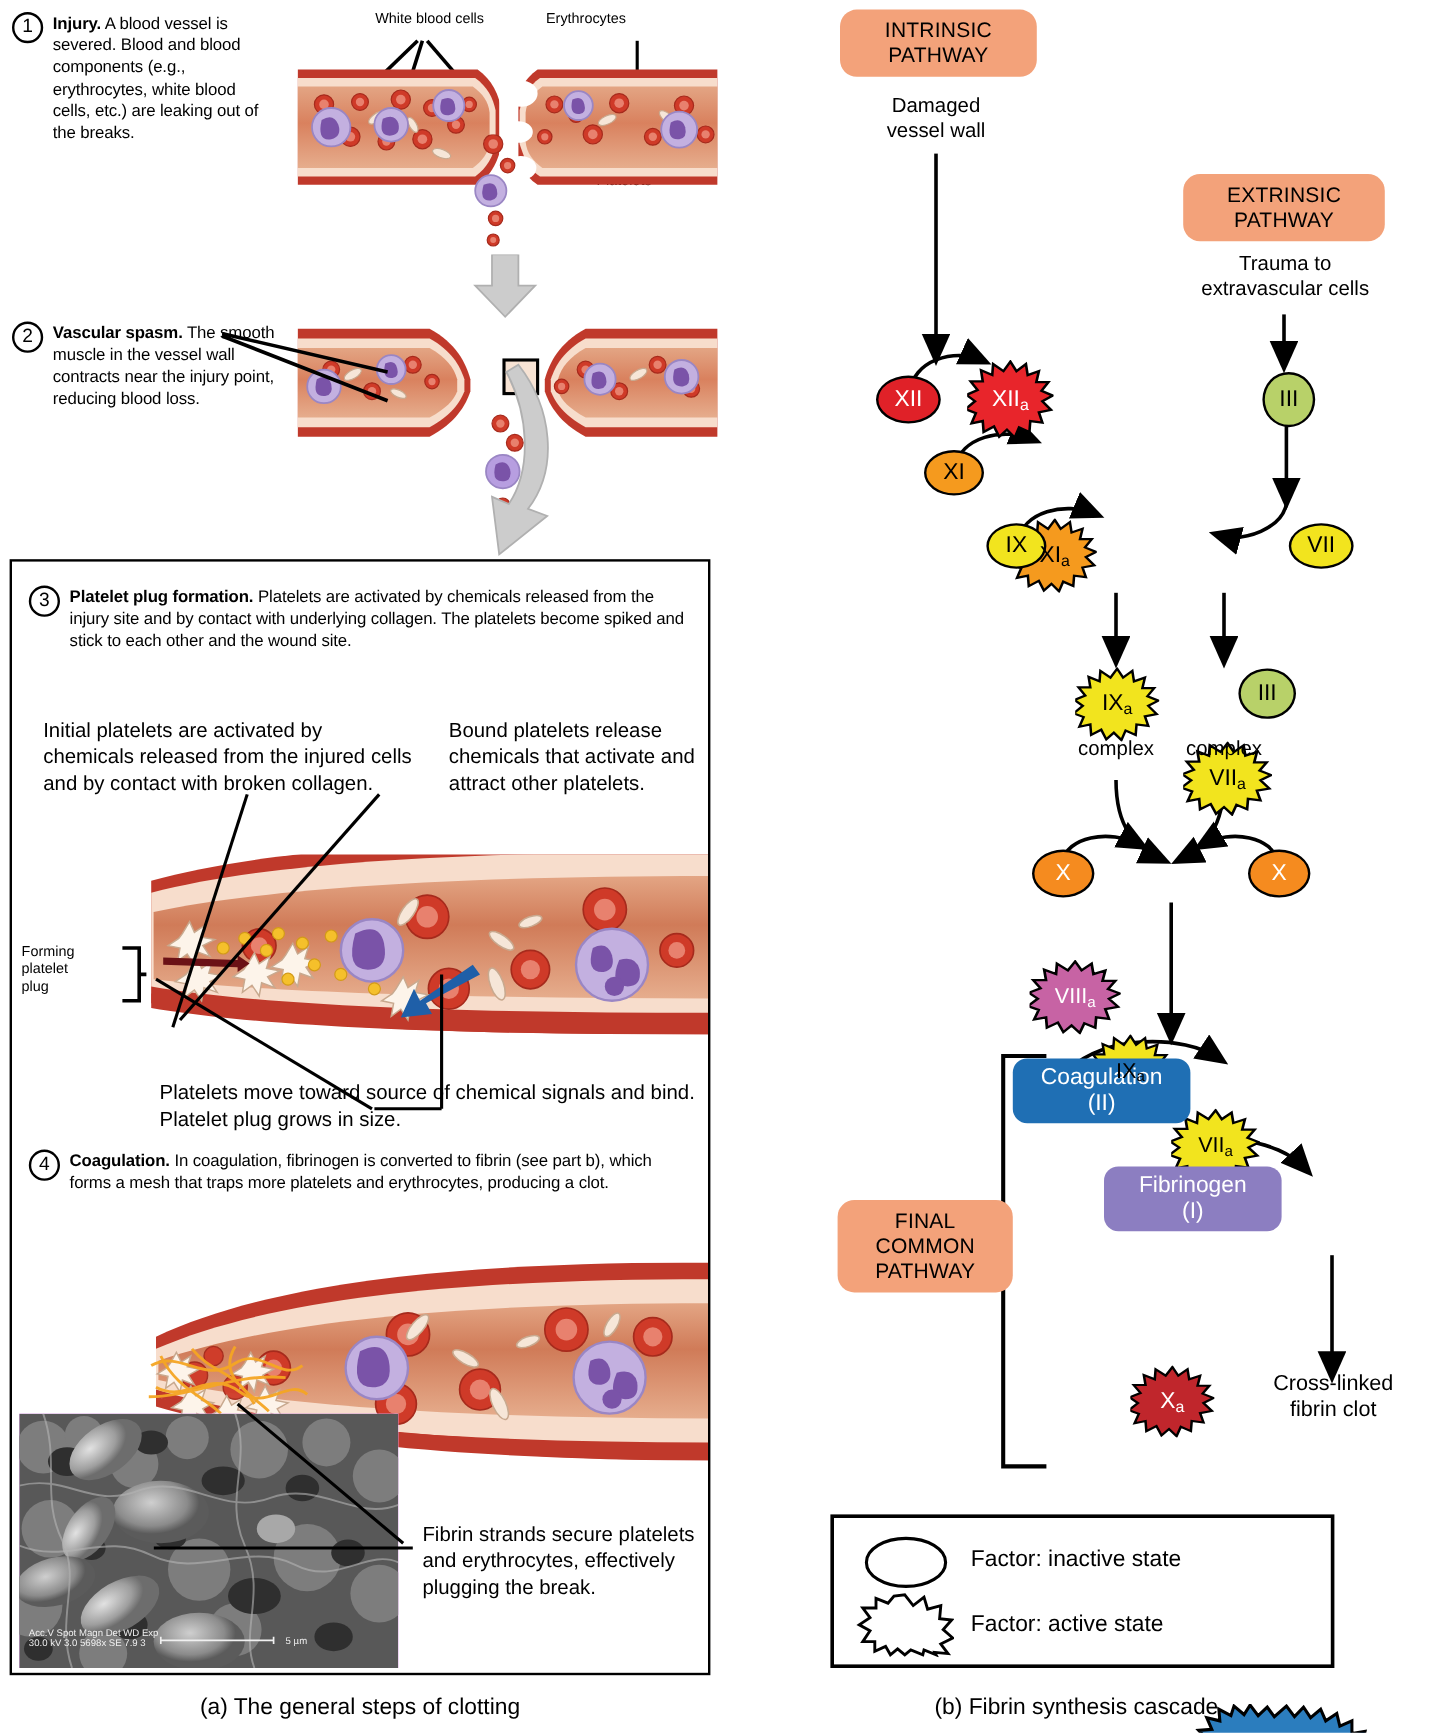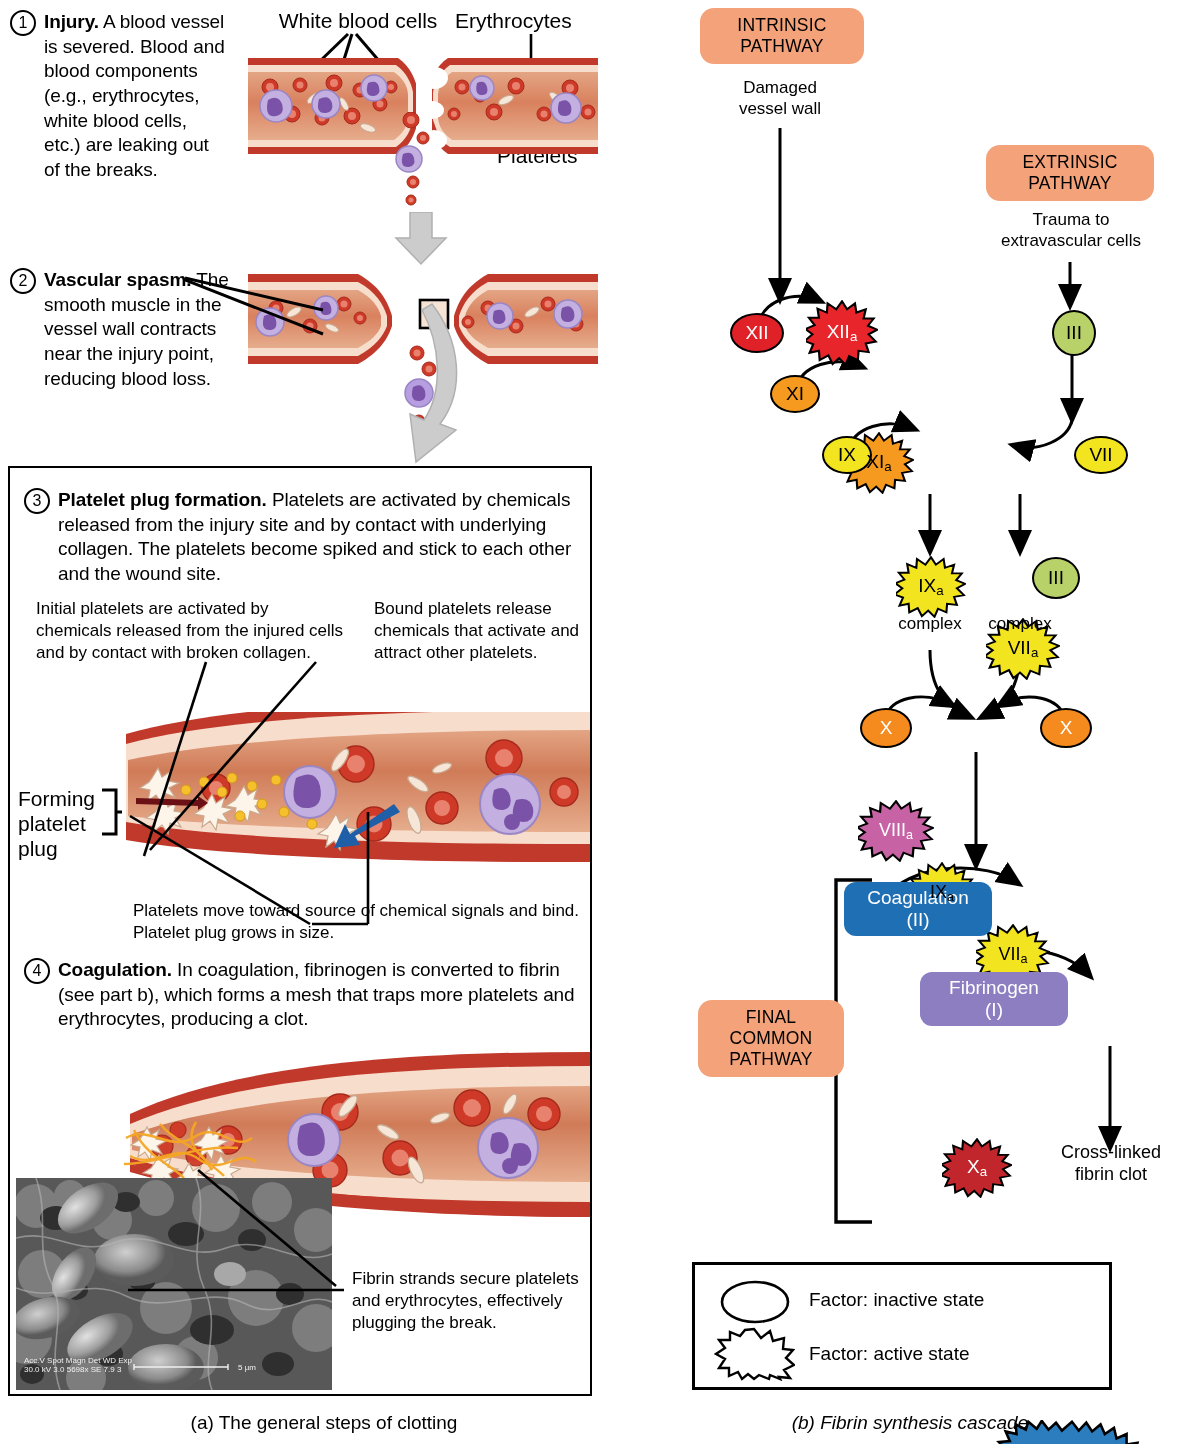--- a/index.html
+++ b/index.html
@@ -20,28 +20,28 @@
   #panel-a { left: 0; top: 0; width: 620px; height: 1444px; }
   #panel-b { left: 620px; top: 0; width: 580px; height: 1444px; }
 
   .step-num {
     width: 26px; height: 26px; border: 2.2px solid #000; border-radius: 50%;
     display: flex; align-items: center; justify-content: center;
     font-size: 16px; line-height: 1; flex: 0 0 auto;
   }
   .step-row { display: flex; gap: 8px; }
   .step-text {
-    font-size: 19px; line-height: 1.30; letter-spacing: -0.1px;
+    font-size: 14px; line-height: 1.30; letter-spacing: -0.1px;
   }
   .step-text b { font-weight: bold; }
 
   .plain { font-size: 17px; line-height: 1.28; }
 
   
-  .callout { font-size: 21px; line-height: 1.25; }
+  .callout { font-size: 12px; line-height: 1.25; }
 
   
   .framebox { border: 2.5px solid #000; }
 
   
   .pathway-label {
     background: #f3a27a; border-radius: 14px;
     color: #000; font-size: 17.5px; line-height: 1.2;
     text-align: center; padding: 7px 14px; font-weight: normal;
     letter-spacing: .2px;
@@ -547,21 +547,21 @@
   <svg class="abs" style="left:130px; top:1168px;" width="220" height="130">
     <line x1="206" y1="118" x2="68" y2="2" stroke="#000" stroke-width="2.6"></line>
     <line x1="206" y1="118" x2="206" y2="118" stroke="#000" stroke-width="2.6"></line>
   </svg>
   <svg class="abs" style="left:128px; top:1280px;" width="220" height="20">
     <line x1="0" y1="10" x2="216" y2="10" stroke="#000" stroke-width="2.6"></line>
   </svg>
 
   <div class="abs plain" style="left:352px; top:1268px; width:235px;">Fibrin strands secure platelets and erythrocytes, effectively plugging the break.</div>
 
-  <div class="abs caption" style="left:0; top:1412px; width:600px;margin-left:24px;">(a) The general steps of clotting</div>
+  <div class="abs caption" style="left:0; top:1412px; width:600px;">(a) The general steps of clotting</div>
 </div>
 
 <div class="abs" id="panel-b">
 
   <div class="abs pathway-label" style="left:80px; top:8px; width:164px; white-space:pre-line;">INTRINSIC
 PATHWAY</div>
   <div class="abs node-text" style="left:78px; top:78px; width:164px; white-space:pre-line;">Damaged
 vessel wall</div>
 
   <div class="abs pathway-label" style="left:366px; top:145px; width:168px; white-space:pre-line;">EXTRINSIC
@@ -731,14 +731,14 @@
         <ellipse cx="36" cy="23" rx="33" ry="20" fill="#fff" stroke="#000" stroke-width="2.6"></ellipse>
       </svg>
       <div class="abs legend-txt" style="left:114px; top:24px;">Factor: inactive state</div>
       <svg class="abs" style="left:18px; top:62px;" width="82" height="54">
         <polygon points="41,2 48,11 57,4 60,14 71,11 70,22 80,23 73,31 81,38 71,43 77,51 66,50 67,52 57,48 56,52 46,48 41,52 35,47 29,52 25,45 16,49 16,41 6,41 12,32 3,27 12,21 6,13 17,13 17,5 27,9 32,3" fill="#fff" stroke="#000" stroke-width="2.4"></polygon>
       </svg>
       <div class="abs legend-txt" style="left:114px; top:78px;">Factor: active state</div>
     </div>
   </div>
 
-  <div class="abs caption" style="left:60px; top:1412px; width:460px;font-style:italic;">(b) Fibrin synthesis cascade</div>
+  <div class="abs caption" style="left:47px; top:1412px; width:460px;">(b) Fibrin synthesis cascade</div>
 </div>
 
 </body></html>

